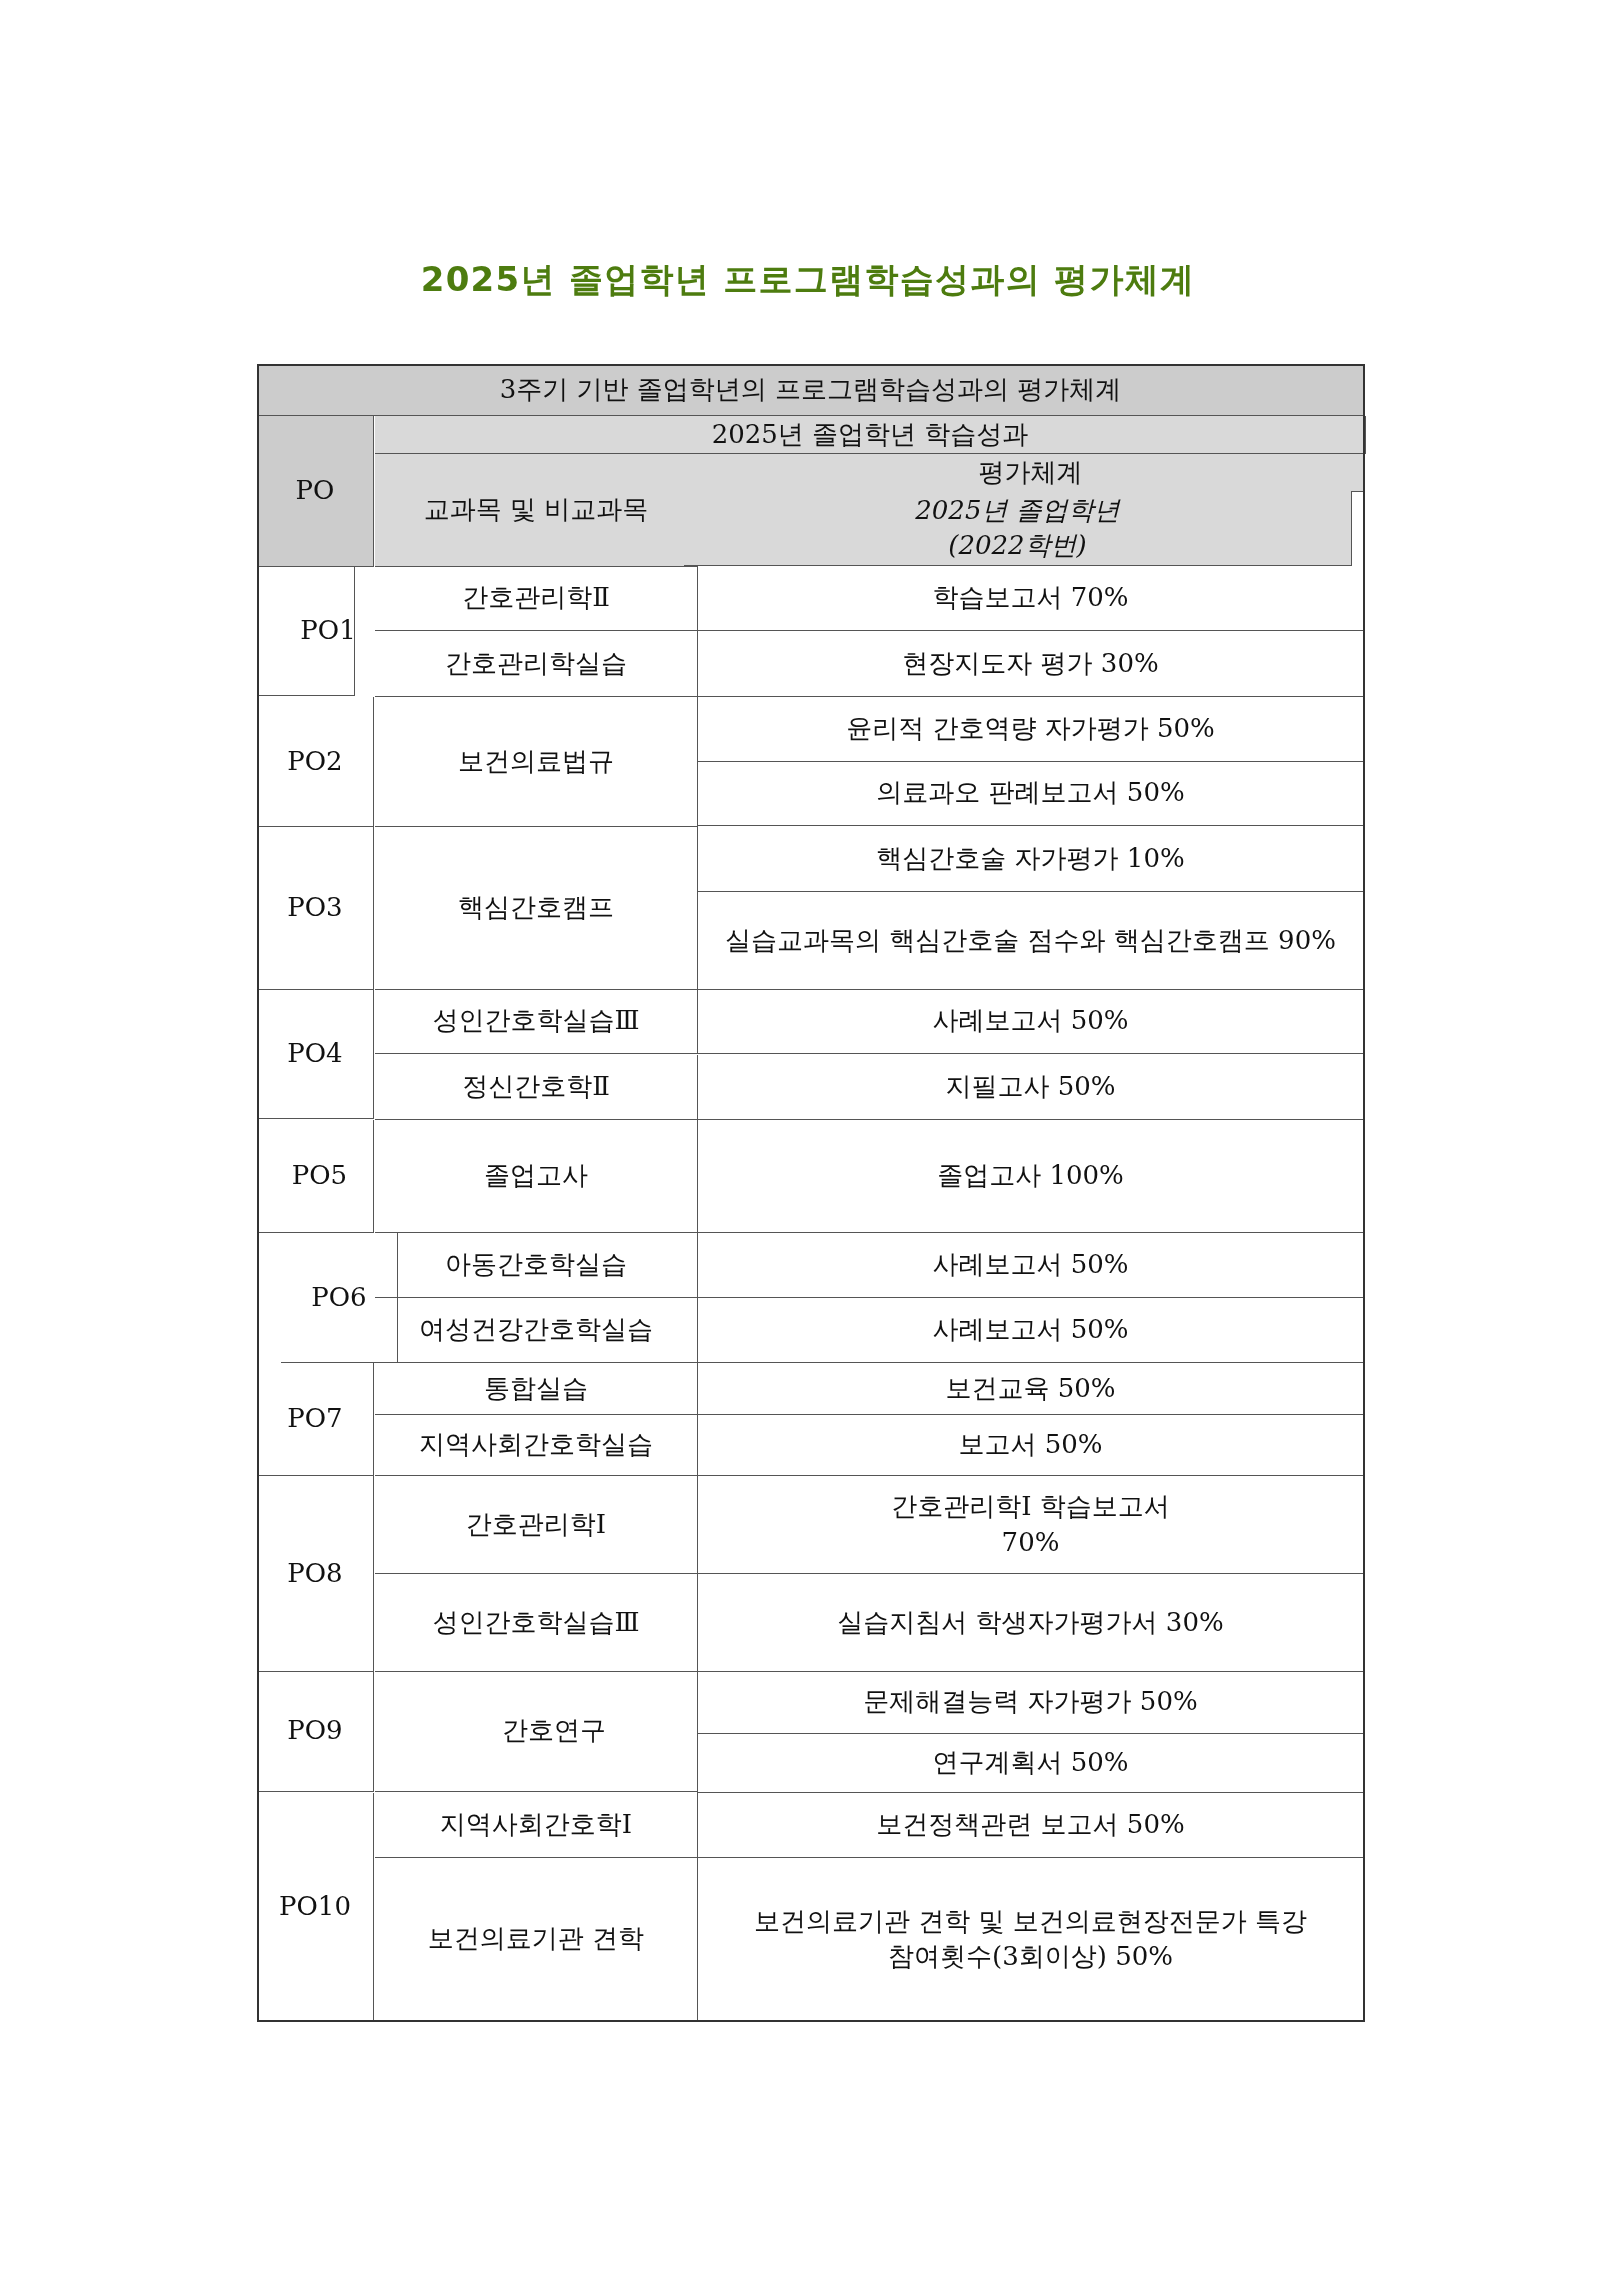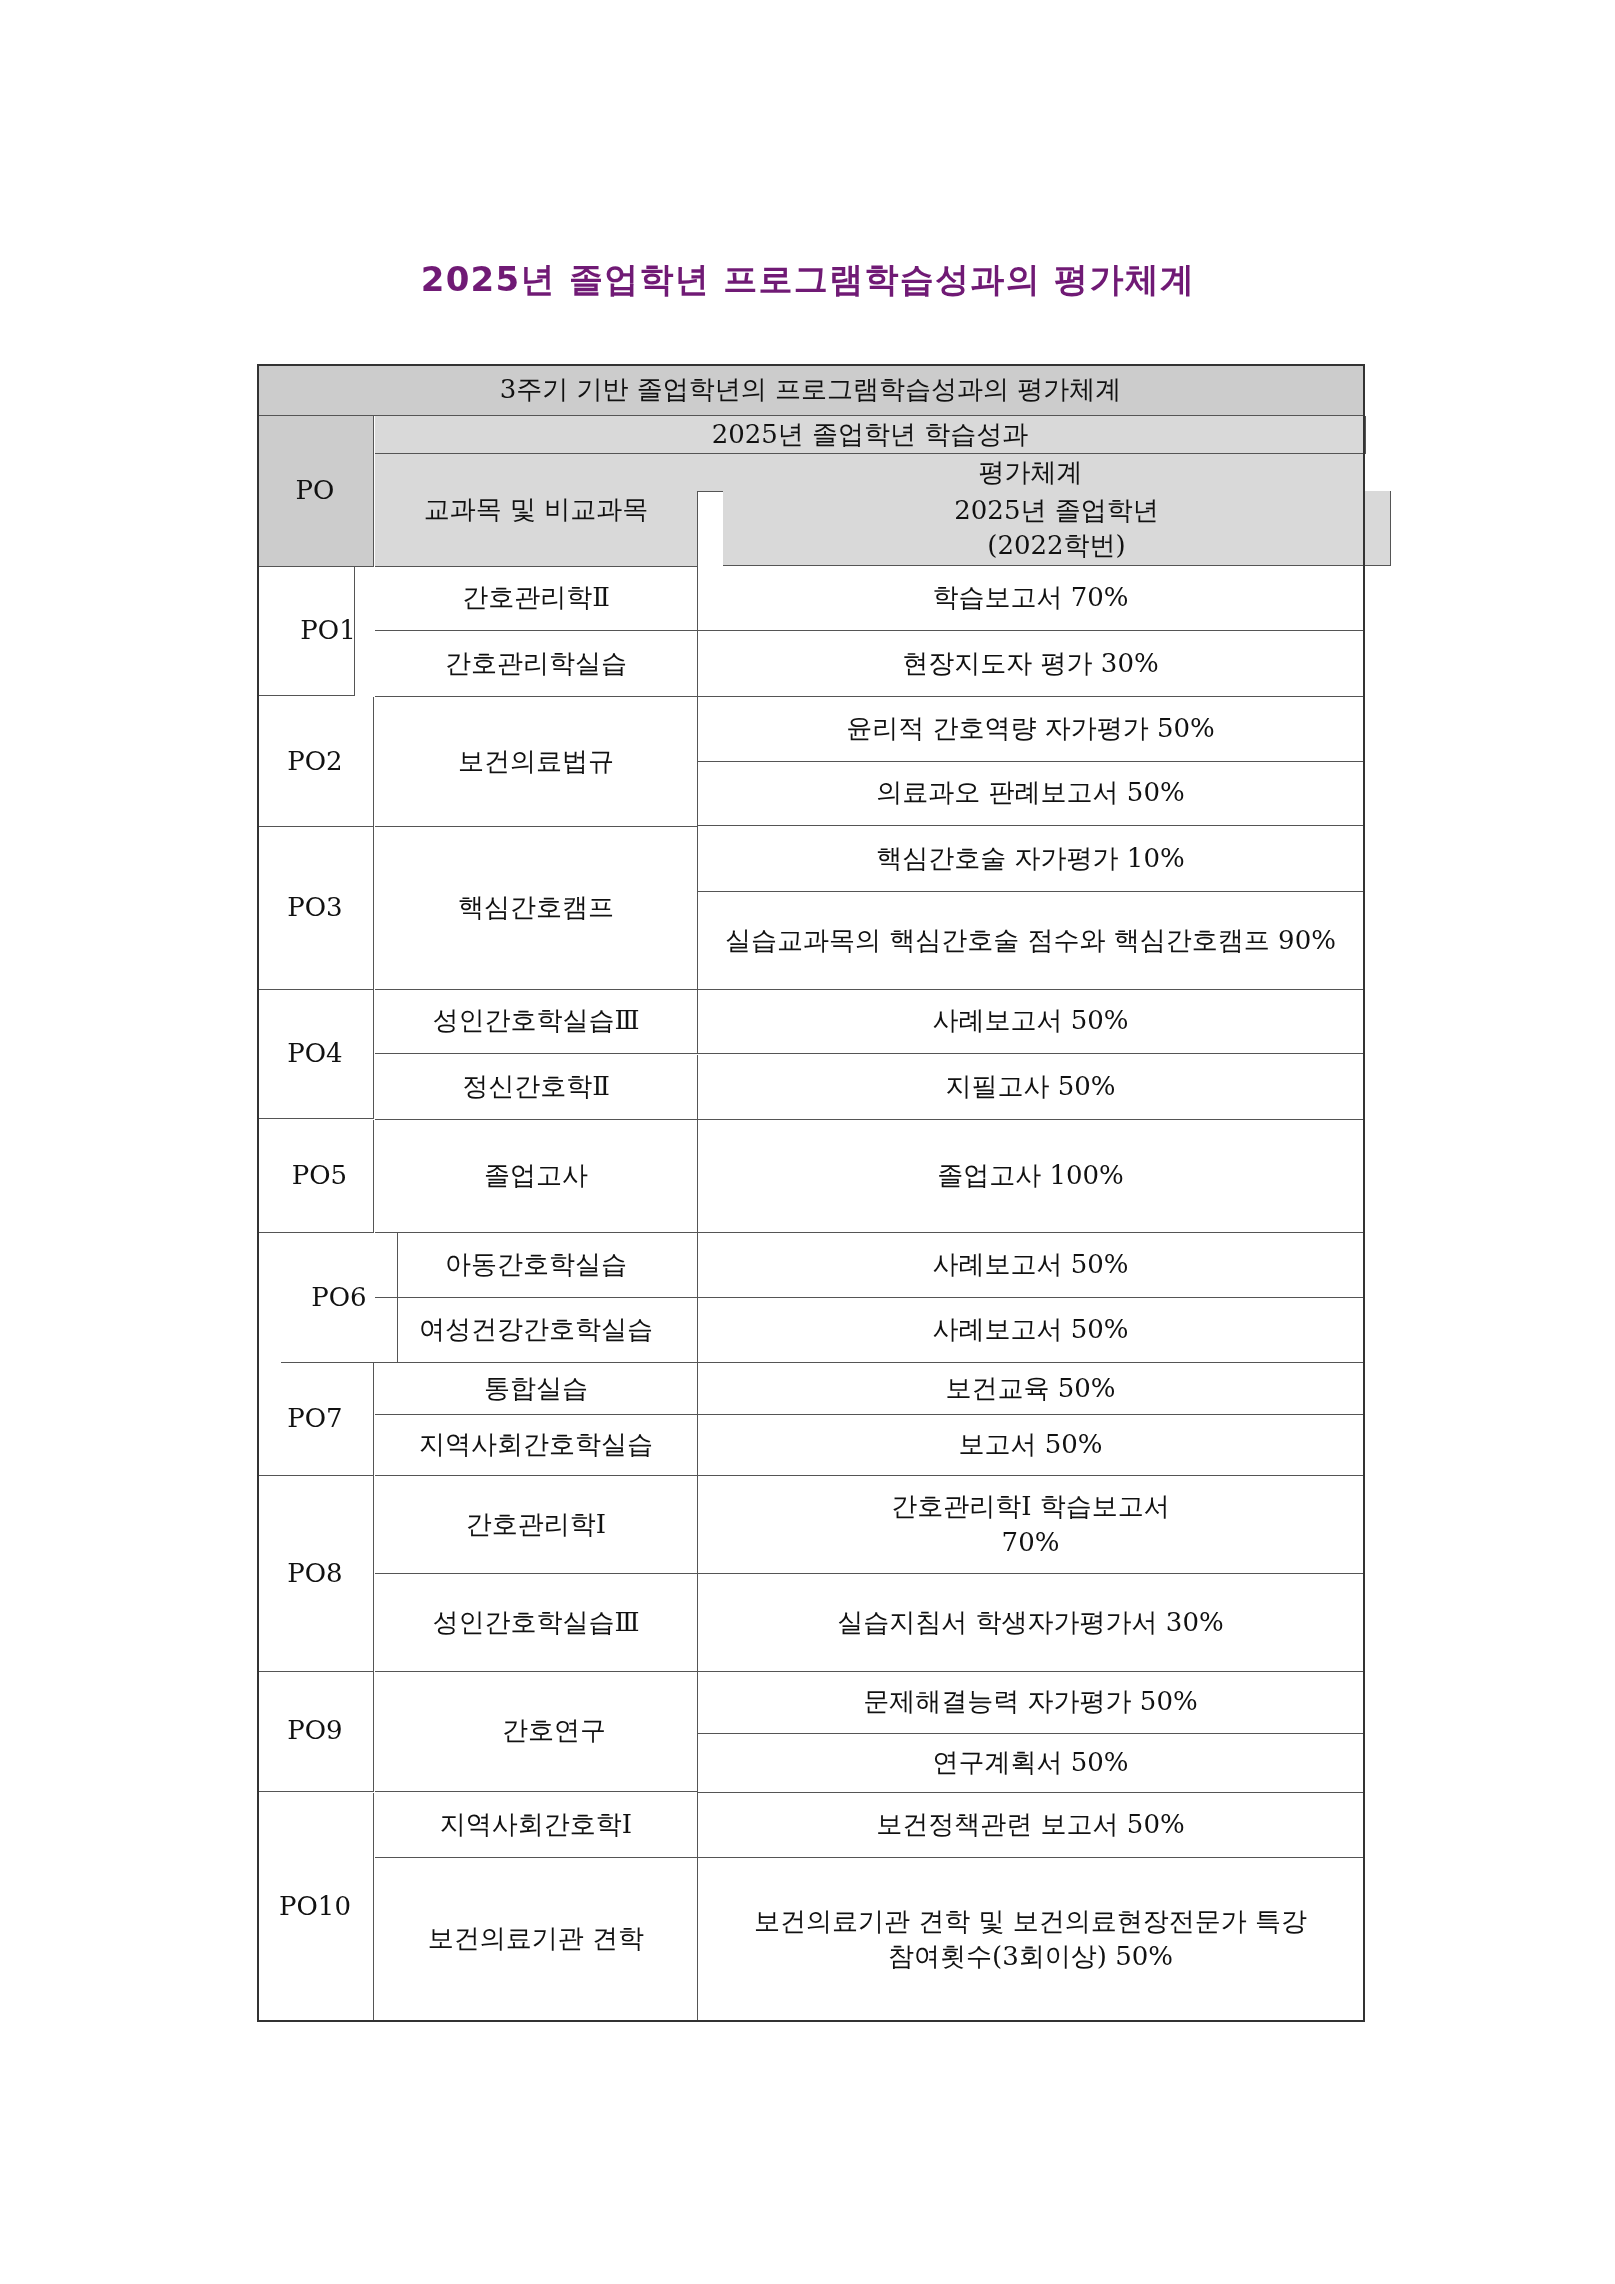--- a/index.html
+++ b/index.html
@@ -1,21 +1,21 @@
 <!DOCTYPE html>
 <html style="font-size:10.4px"><head>
 <meta charset="utf-8">
 <style>
   html, body { margin: 0; padding: 0; background: #ffffff; }
   body { width: 1616px; height: 2284px; position: relative; overflow: hidden; }
   .page-title {
     position: absolute; left: 0; top: 257px; width: 1616px;
     text-align: center;
     font-family: "DejaVu Sans", "Liberation Sans", sans-serif;
-    font-weight: bold; font-size: 34px; color: #701a75; letter-spacing: 1.3px;
+    font-weight: bold; font-size: 34px; color: #4d7c0f; letter-spacing: 1.3px;
   }
   .cell {
     position: absolute; box-sizing: border-box;
     display: flex; align-items: center; justify-content: center;
     text-align: center;
     font-family: "DejaVu Serif", "Liberation Serif", serif;
     font-size: 26px; color: #111; line-height: 1.35;
     border-right: 1.3px solid #555; border-bottom: 1.3px solid #555;
     white-space: pre-line;
   }
@@ -32,21 +32,21 @@
 <div class="page-title">2025년 졸업학년 프로그램학습성과의 평가체계</div>
 
 <div id="table">
 
   <div class="cell hdr-dark" style="left:257px; top:364px; width:1108px; height:52px;">3주기 기반 졸업학년의 프로그램학습성과의 평가체계</div>
 
   <div class="cell hdr-dark" style="left:257px; top:416px; width:117px; height:151px;">PO</div>
   <div class="cell hdr-light" style="left:375px; top:416px; width:991px; height:38px;">2025년 졸업학년 학습성과</div>
   <div class="cell hdr-light" style="left:375px; top:454px; width:323px; height:113px;">교과목 및 비교과목</div>
   <div class="cell hdr-light" style="left:697px; top:454px; width:668px; height:38px;">평가체계</div>
-  <div class="cell hdr-light" style="left:723px; top:491px; width:668px; height:75px;">2025년 졸업학년
+  <div class="cell hdr-light" style="left:684px; top:491px; width:668px; height:75px;font-style:italic;">2025년 졸업학년
 (2022학번)</div>
 
   <div id="body-rows">
       <div class="cell" style="left: 257px; top: 566px; width: 98px; height: 130px; padding-left: 45px;">PO1</div>
       <div class="cell" style="left: 375px; top: 566px; width: 323px; height: 65px;">간호관리학Ⅱ</div>
       <div class="cell" style="left: 375px; top: 631px; width: 323px; height: 66px;">간호관리학실습</div>
       <div class="cell" style="left: 697px; top: 566px; width: 668px; height: 65px;">학습보고서 70%</div>
       <div class="cell" style="left: 697px; top: 631px; width: 668px; height: 66px;">현장지도자 평가 30%</div>
       <div class="cell" style="left: 257px; top: 697px; width: 117px; height: 130px;">PO2</div>
       <div class="cell" style="left: 375px; top: 697px; width: 323px; height: 130px;">보건의료법규</div>

